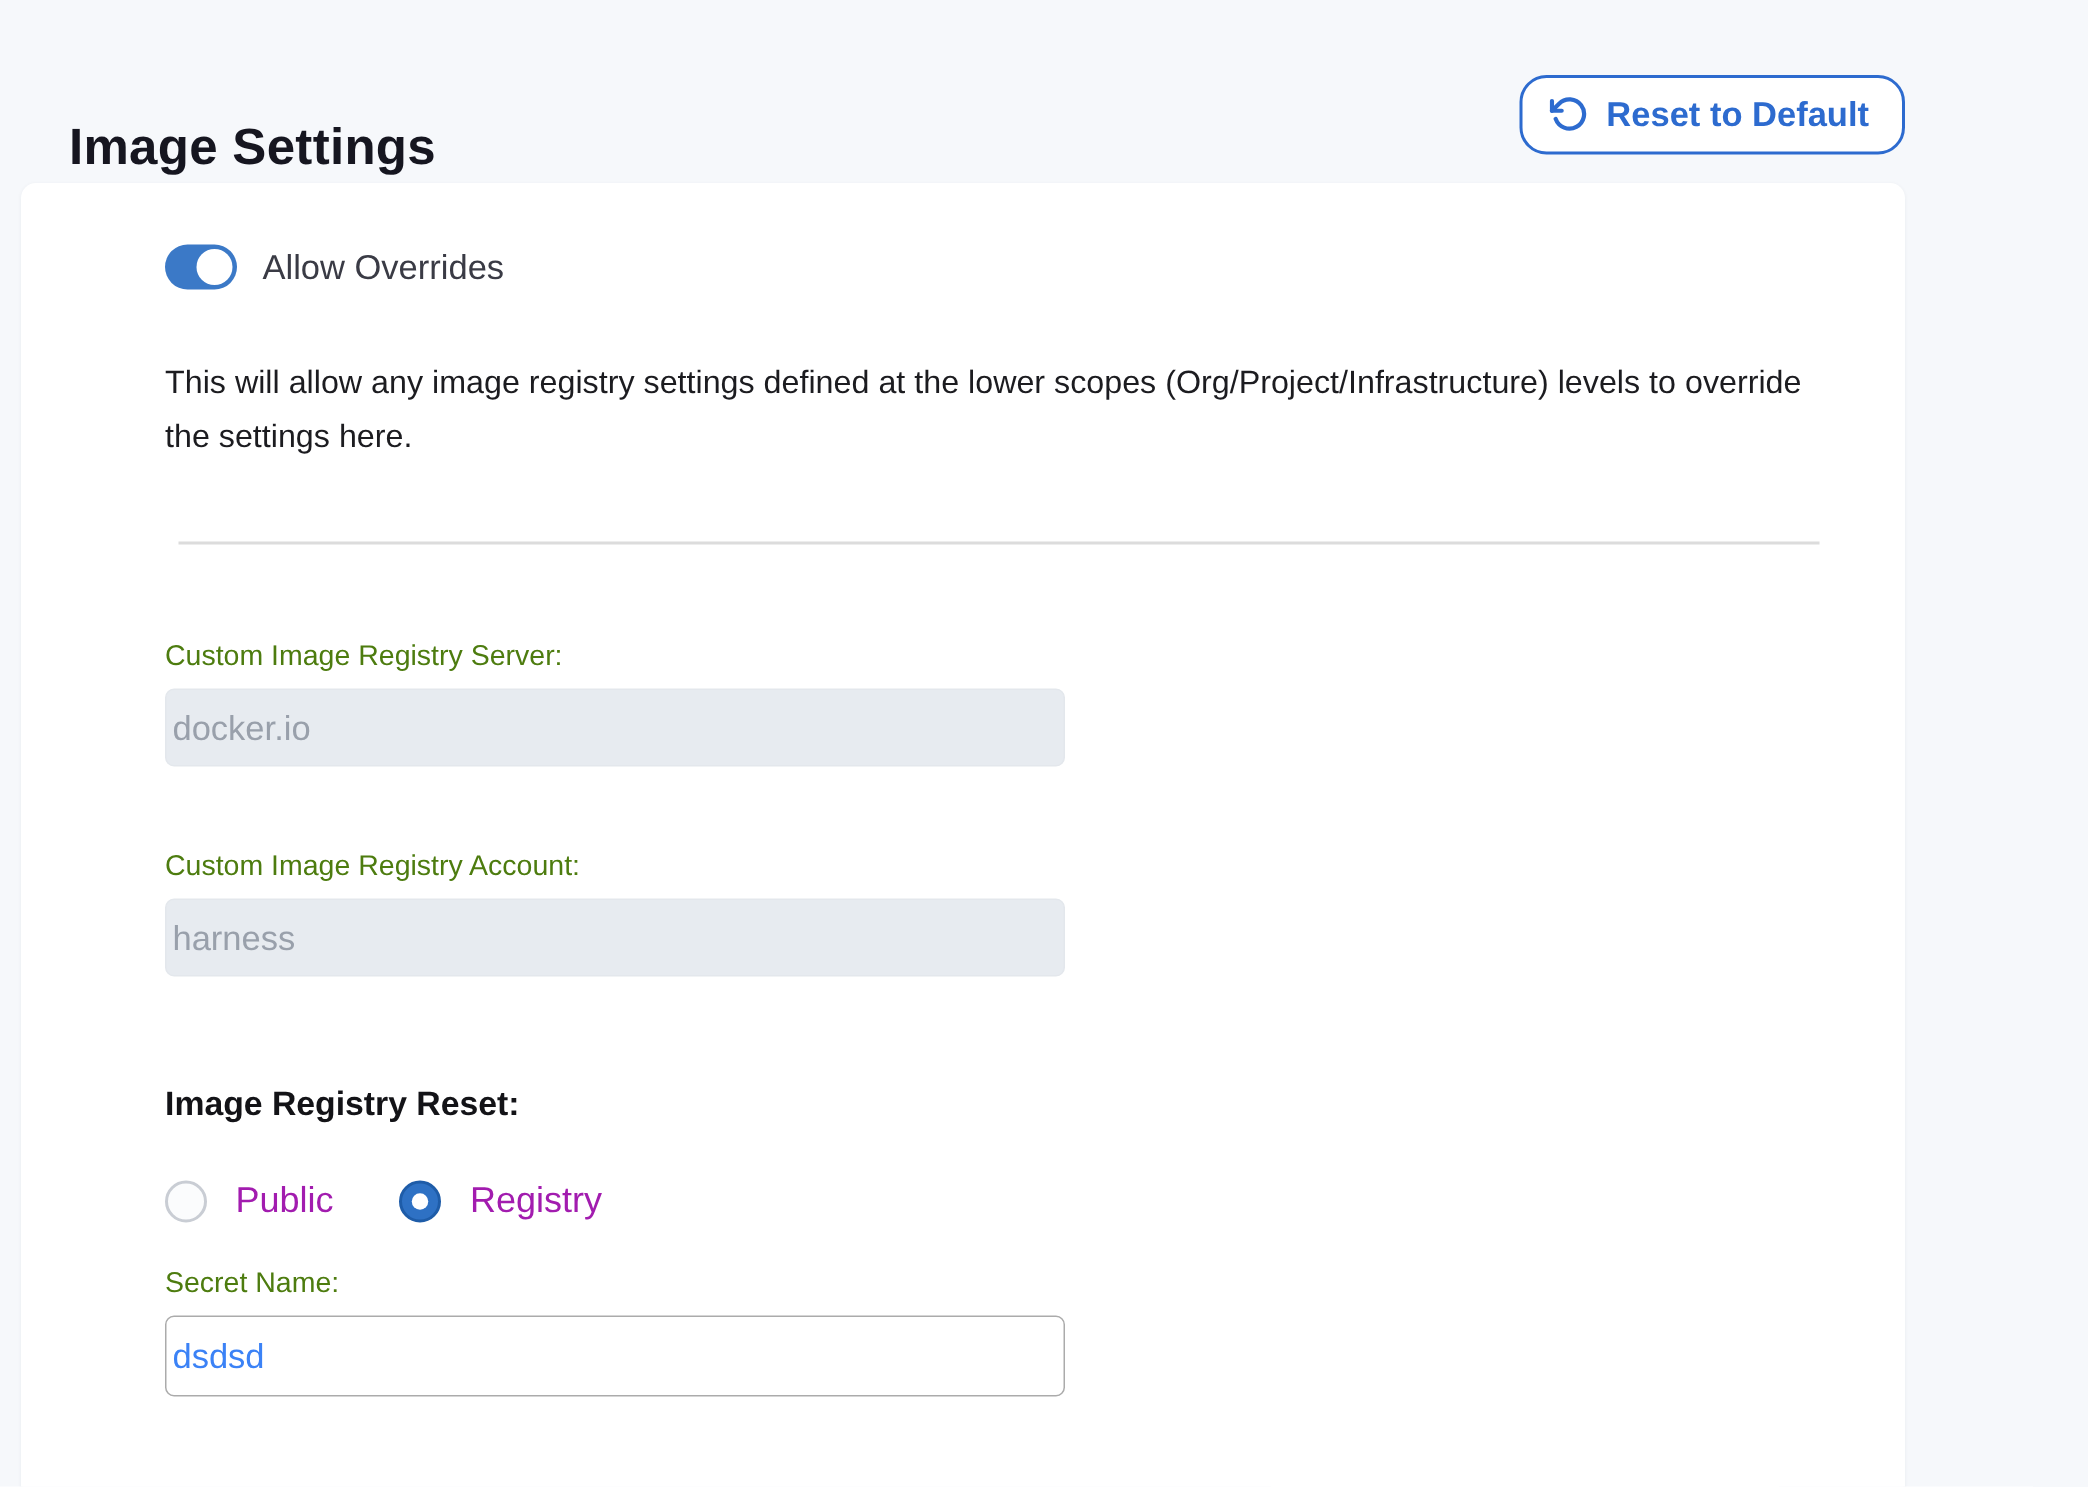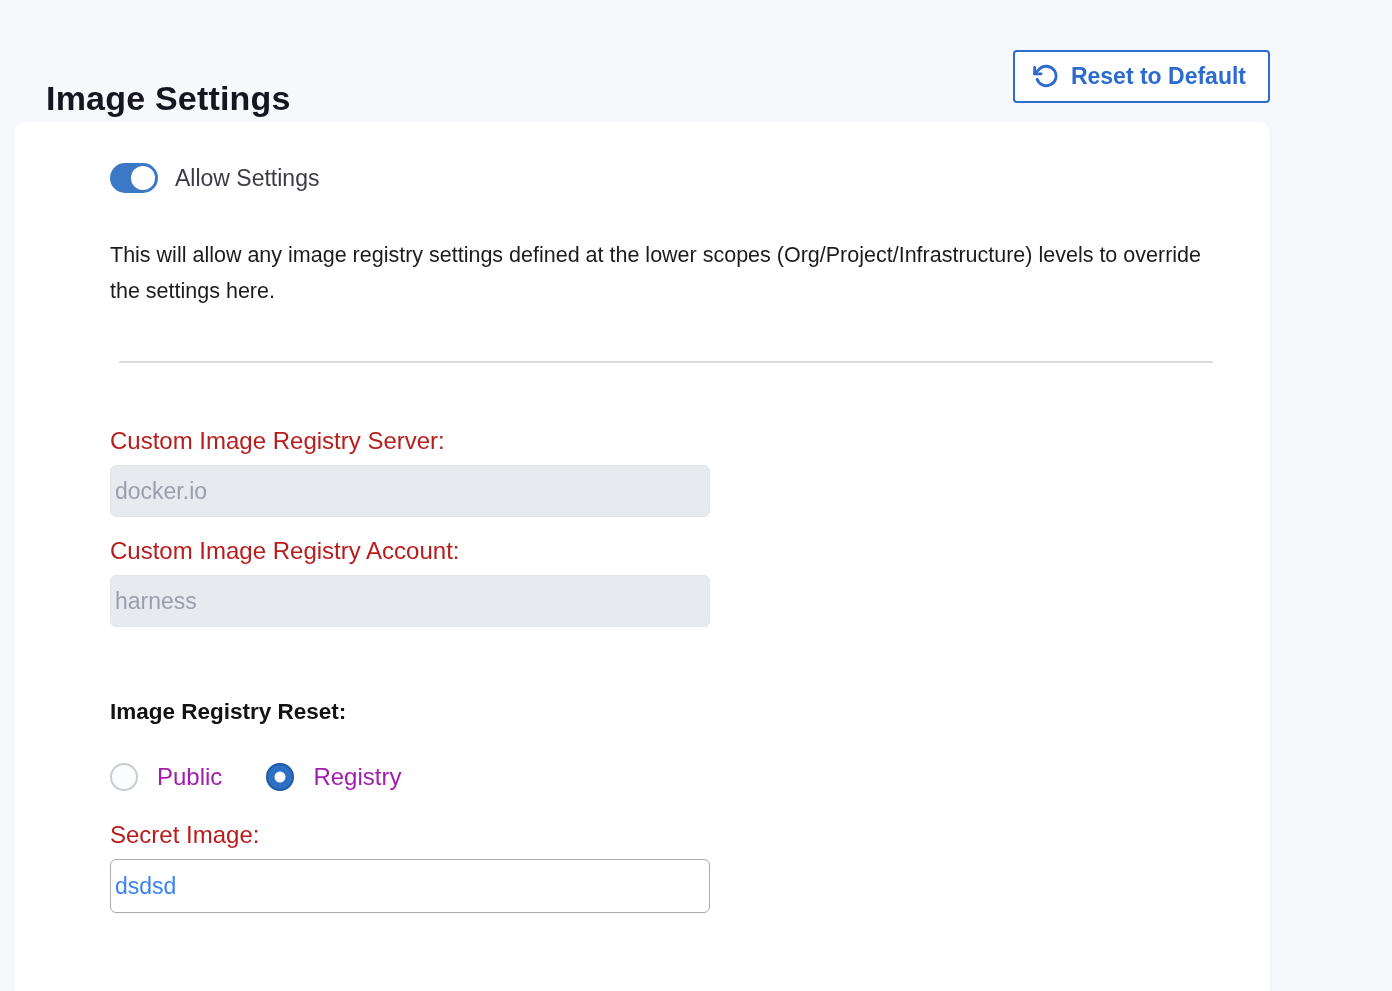--- a/index.html
+++ b/index.html
@@ -23,21 +23,21 @@
     color: #161620;
     letter-spacing: 0.2px;
     margin-top: 44px;
   }
   .reset-btn {
     display: flex;
     align-items: center;
     gap: 12px;
     background: #ffffff;
     border: 2px solid #2d6bcf;
-    border-radius: 4px;
+    border-radius: 18px;
     color: #2d6bcf;
     font-family: "Liberation Sans", sans-serif;
     font-size: 23px;
     font-weight: 700;
     padding: 11px 22px 11px 18px;
     cursor: pointer;
     height: 53px;
   }
   .reset-icon { display: inline-flex; width: 26px; height: 26px; }
   .reset-icon svg { width: 26px; height: 26px; }
@@ -78,25 +78,25 @@
     color: #1c1c20;
   }
   .divider {
     border: none;
     border-top: 2px solid #dcdcdc;
     margin: 52px 0 0 9px;
     width: 1094px;
   }
   .field-label {
     display: block;
-    font-size: 24px;
-    color: #b91c1c;
+    font-size: 19px;
+    color: #4d7c0f;
   }
   .field-server { margin-top: 64px; }
-  .field-account { margin-top: 20px; }
+  .field-account { margin-top: 56px; }
   .text-input {
     display: block;
     margin-top: 10px;
     width: 600px;
     height: 52px;
     border-radius: 6px;
     font-family: "Liberation Sans", sans-serif;
     font-size: 23px;
     padding: 0 4px;
     outline: none;
@@ -162,21 +162,21 @@
     <span>Reset to Default</span>
   </button>
 </header>
 
 <section class="card">
 
   <div class="toggle-row">
     <div class="toggle">
       <div class="knob"></div>
     </div>
-    <span class="toggle-label">Allow Settings</span>
+    <span class="toggle-label">Allow Overrides</span>
   </div>
 
   <p class="description">This will allow any image registry settings defined at the lower scopes (Org/Project/Infrastructure) levels to override the settings here.</p>
 
   <hr class="divider">
 
   <div class="field-server">
     <label class="field-label">Custom Image Registry Server:</label>
     <input type="text" class="text-input" disabled="" value="docker.io" style="">
   </div>
@@ -193,17 +193,17 @@
       <span class="radio unselected"></span>
       <span class="radio-text">Public</span>
     </label>
     <label class="radio-option">
       <span class="radio selected"></span>
       <span class="radio-text">Registry</span>
     </label>
   </div>
 
   <div class="field-secret">
-    <label class="field-label">Secret Image:</label>
+    <label class="field-label">Secret Name:</label>
     <input type="text" class="text-input secret-input" value="dsdsd" style="">
   </div>
 
 </section>
 
 </body></html>

